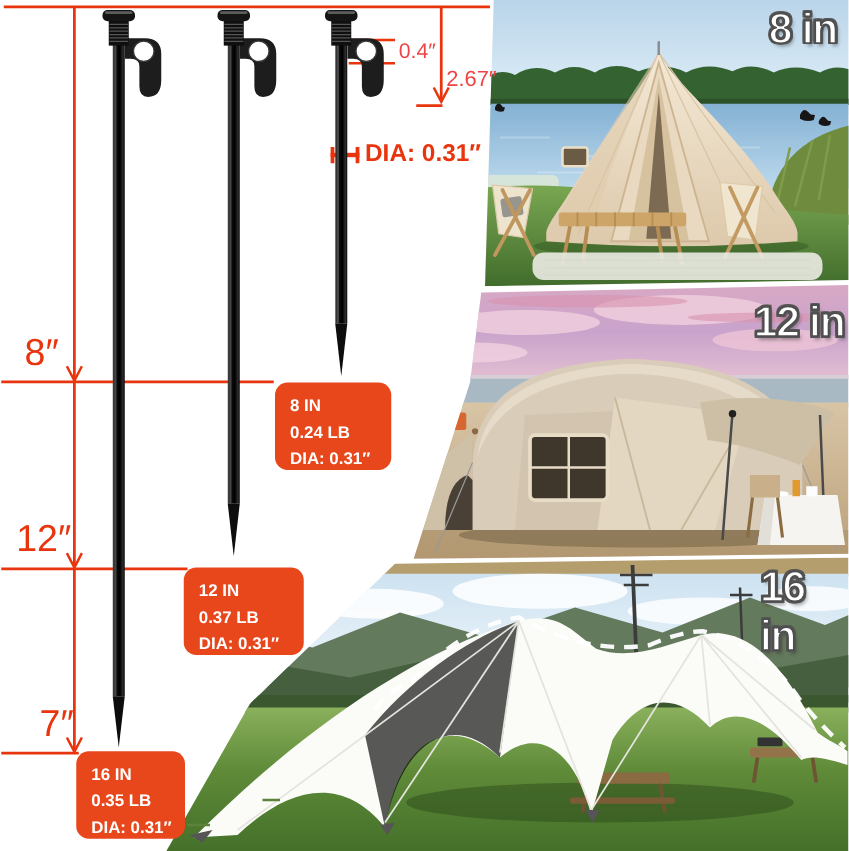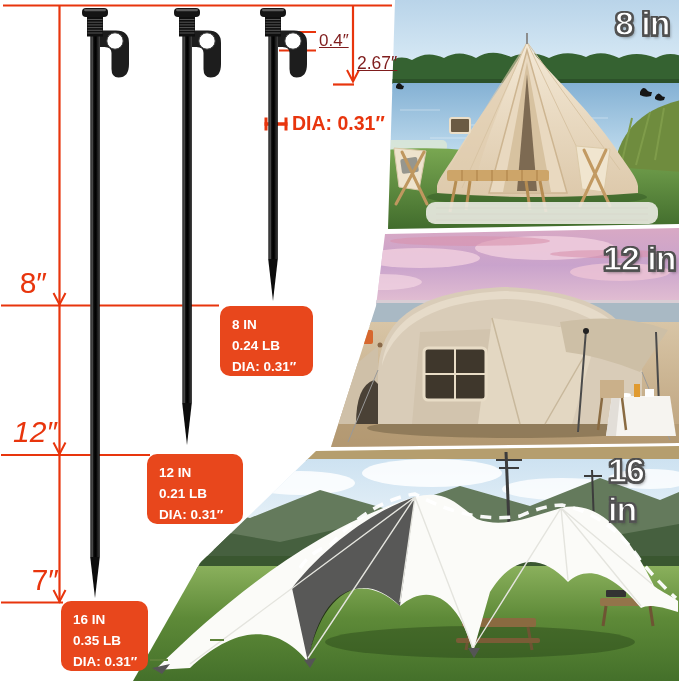--- a/index.html
+++ b/index.html
@@ -1,20 +1,20 @@
 <!DOCTYPE html>
 <html><head>
 <meta charset="utf-8">
 <style>
   html,body{margin:0;padding:0;background:#fff;}
   #canvas{position:relative;width:679px;height:681px;background:#fff;overflow:hidden;
           font-family:"Liberation Sans","DejaVu Sans",sans-serif;}
   .abs{position:absolute;}
   
-  .dim-black{color:#7f1d1d;font-size:17px;font-weight:500;text-decoration:underline;}
+  .dim-black{color:#ef4444;font-size:17px;font-weight:500;}
   .dim-red{color:#e8350d;font-weight:600;}
   .size-label{color:#e8350d;font-size:30px;font-weight:500;text-align:right;}
   
   .spec-box{background:#e8471c;border-radius:10px;color:#fff;font-weight:700;
             font-size:13.5px;line-height:21px;padding:8px 0 0 12px;box-sizing:border-box;}
   
   .photo-label{color:#fff;font-size:34px;font-weight:800;letter-spacing:-1px;
      -webkit-text-stroke:1.4px #4e4e4e;
      text-shadow:-1.5px -1.5px 0 #555,1.5px -1.5px 0 #555,-1.5px 1.5px 0 #555,
                  1.5px 1.5px 0 #555,0 -1.5px 0 #555,0 1.5px 0 #555,
@@ -265,31 +265,31 @@
     <path d="M16.5,13.5 H31.5 M16.5,16.2 H31.5 M16.5,18.9 H31.5 M16.5,21.6 H31.5 M16.5,24.3 H31.5 M16.5,27 H31.5" stroke="#555" stroke-width="1"></path>
     <rect x="11" y="2" width="26" height="9" rx="4" fill="#151515"></rect>
     <rect x="13" y="3" width="22" height="2.2" rx="1.1" fill="#6e6e6e" opacity="0.8"></rect>
   </svg>
 
   <div class="abs dim-black" style="left:319px;top:31px;z-index:3;">0.4″</div>
   <div class="abs dim-black" style="left:357px;top:53px;z-index:3;font-size:17.5px;">2.67″</div>
   <div class="abs dim-red" style="left:292px;top:112px;z-index:3;font-size:19.5px;">DIA: 0.31″</div>
 
   <div class="abs size-label" style="left:4px;top:266px;width:43px;z-index:3;">8″</div>
-  <div class="abs size-label" style="left:2px;top:415px;width:55px;z-index:3;font-style:italic;">12″</div>
+  <div class="abs size-label" style="left:2px;top:415px;width:55px;z-index:3;">12″</div>
   <div class="abs size-label" style="left:2px;top:563px;width:57px;z-index:3;">7″</div>
 
   <div class="abs spec-box" style="left:220px;top:306px;width:93px;height:70px;z-index:3;">
     <div>8 IN</div>
     <div>0.24 LB</div>
     <div>DIA: 0.31″</div>
   </div>
   <div class="abs spec-box" style="left:147px;top:454px;width:96px;height:70px;z-index:3;">
     <div>12 IN</div>
-    <div>0.21 LB</div>
+    <div>0.37 LB</div>
     <div>DIA: 0.31″</div>
   </div>
   <div class="abs spec-box" style="left:61px;top:601px;width:87px;height:70px;z-index:3;">
     <div>16 IN</div>
     <div>0.35 LB</div>
     <div>DIA: 0.31″</div>
   </div>
 
 </div>
 

